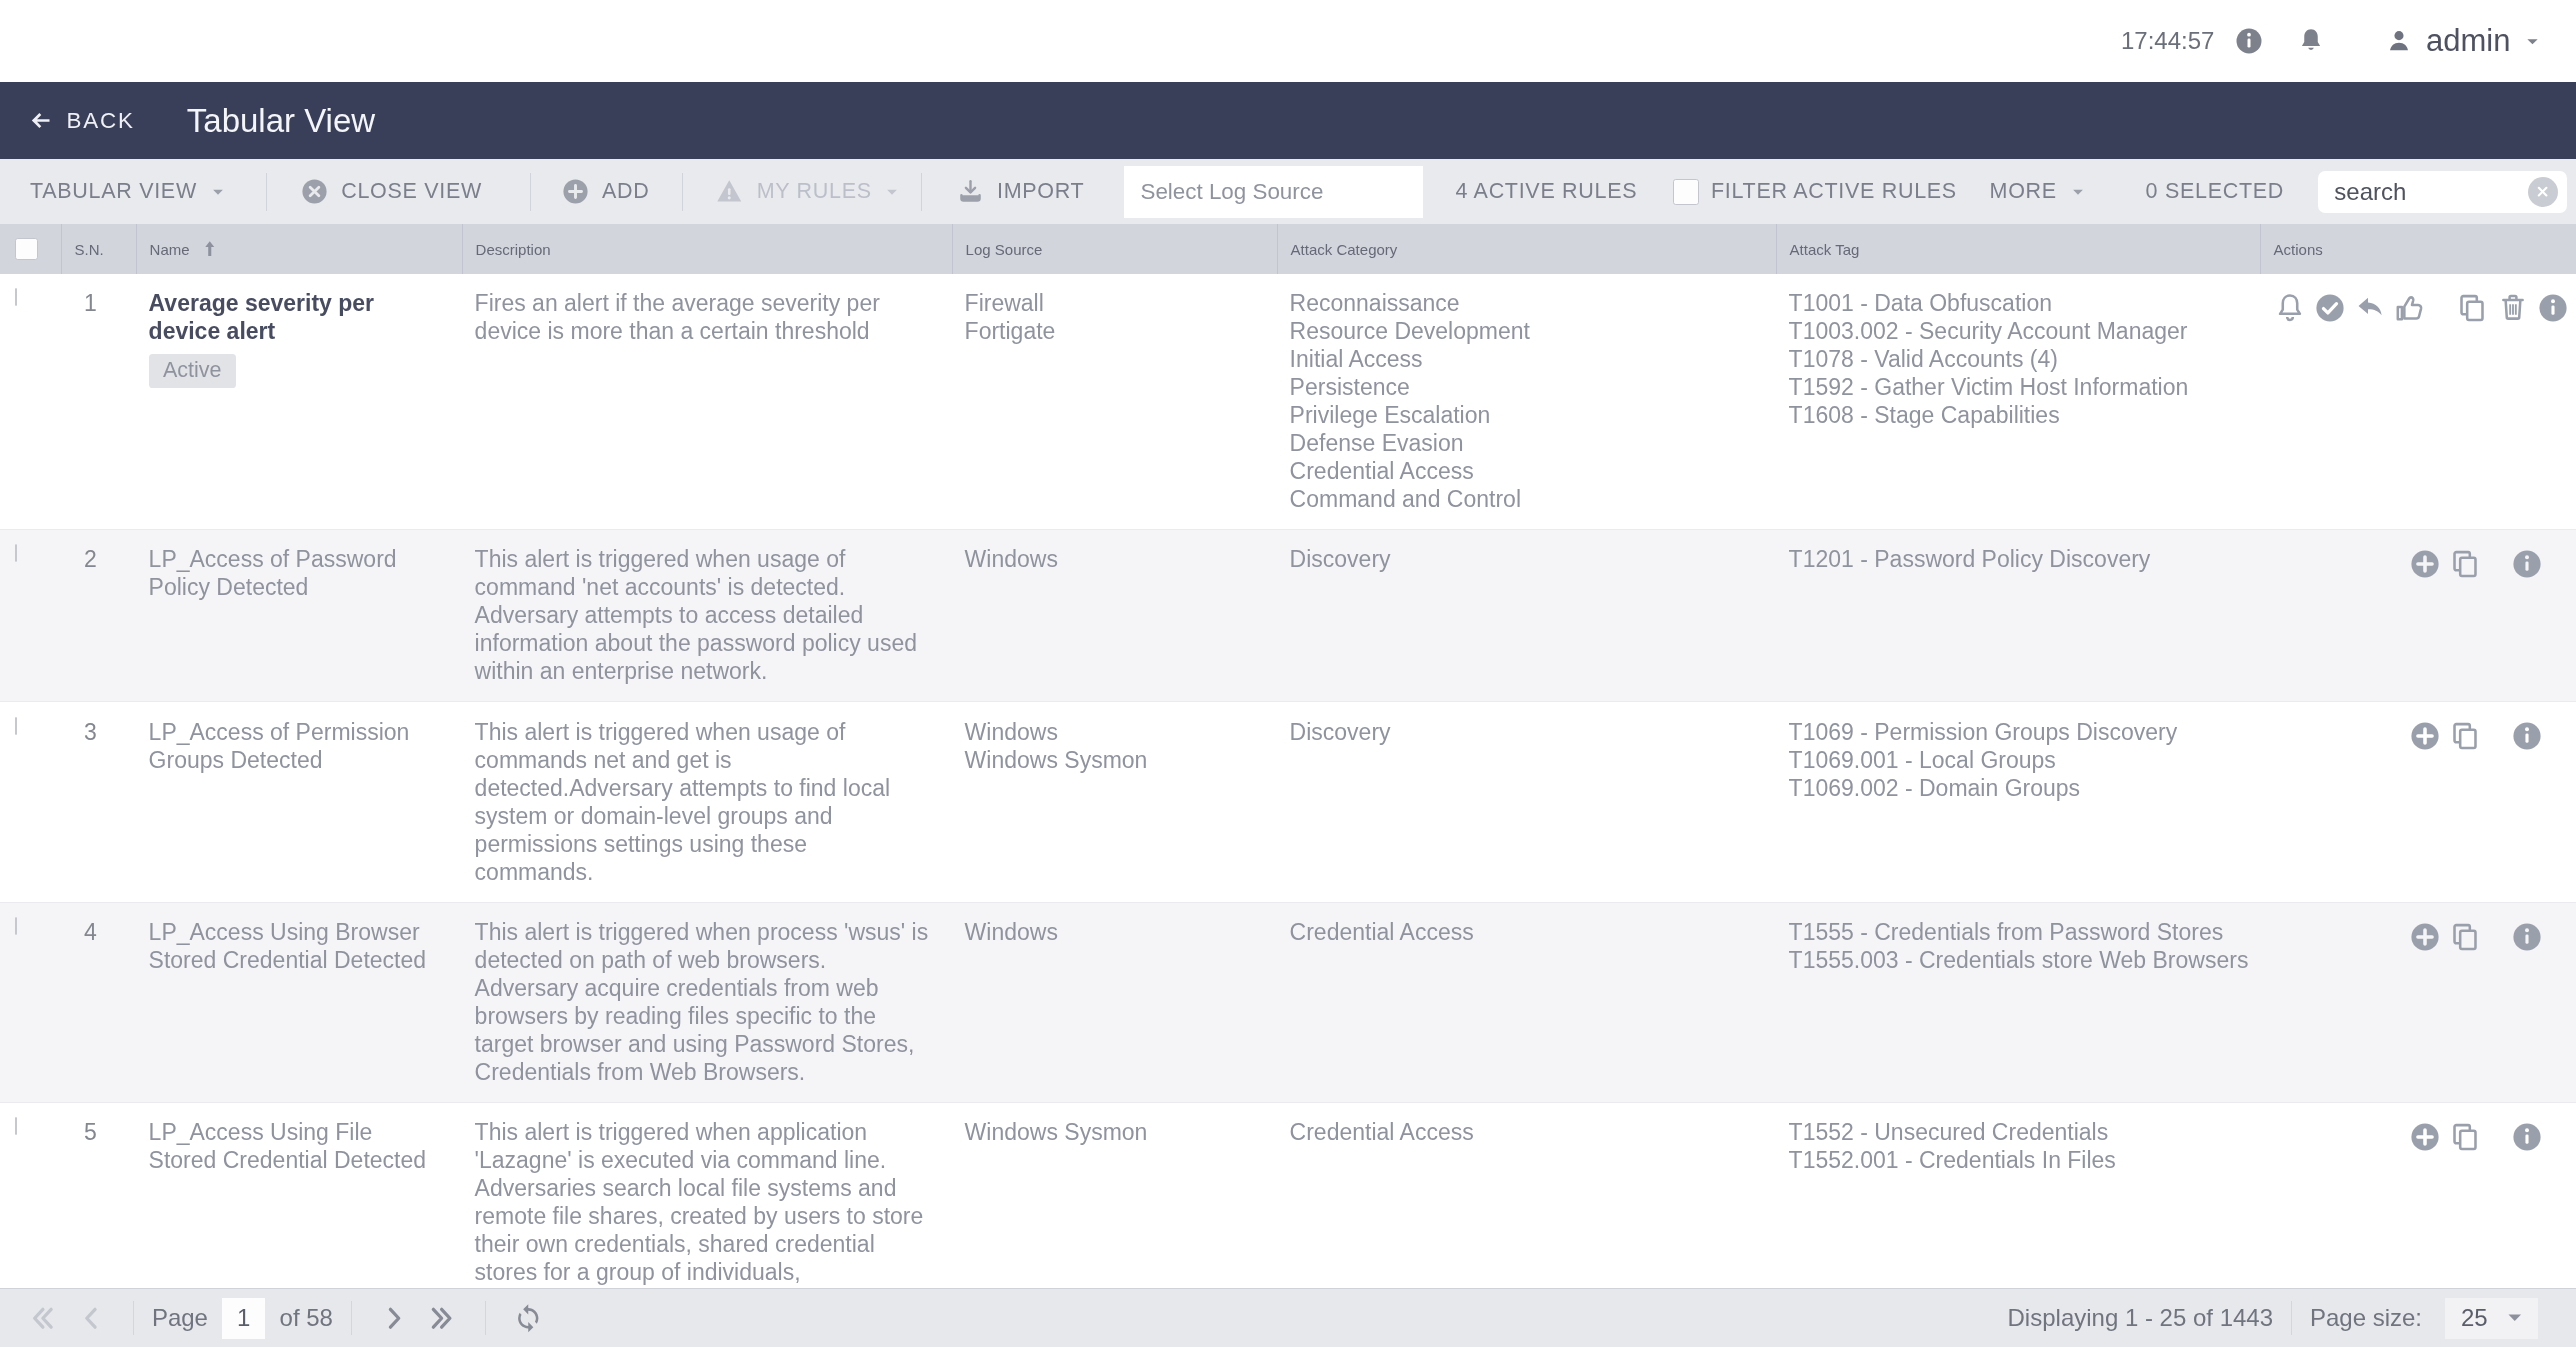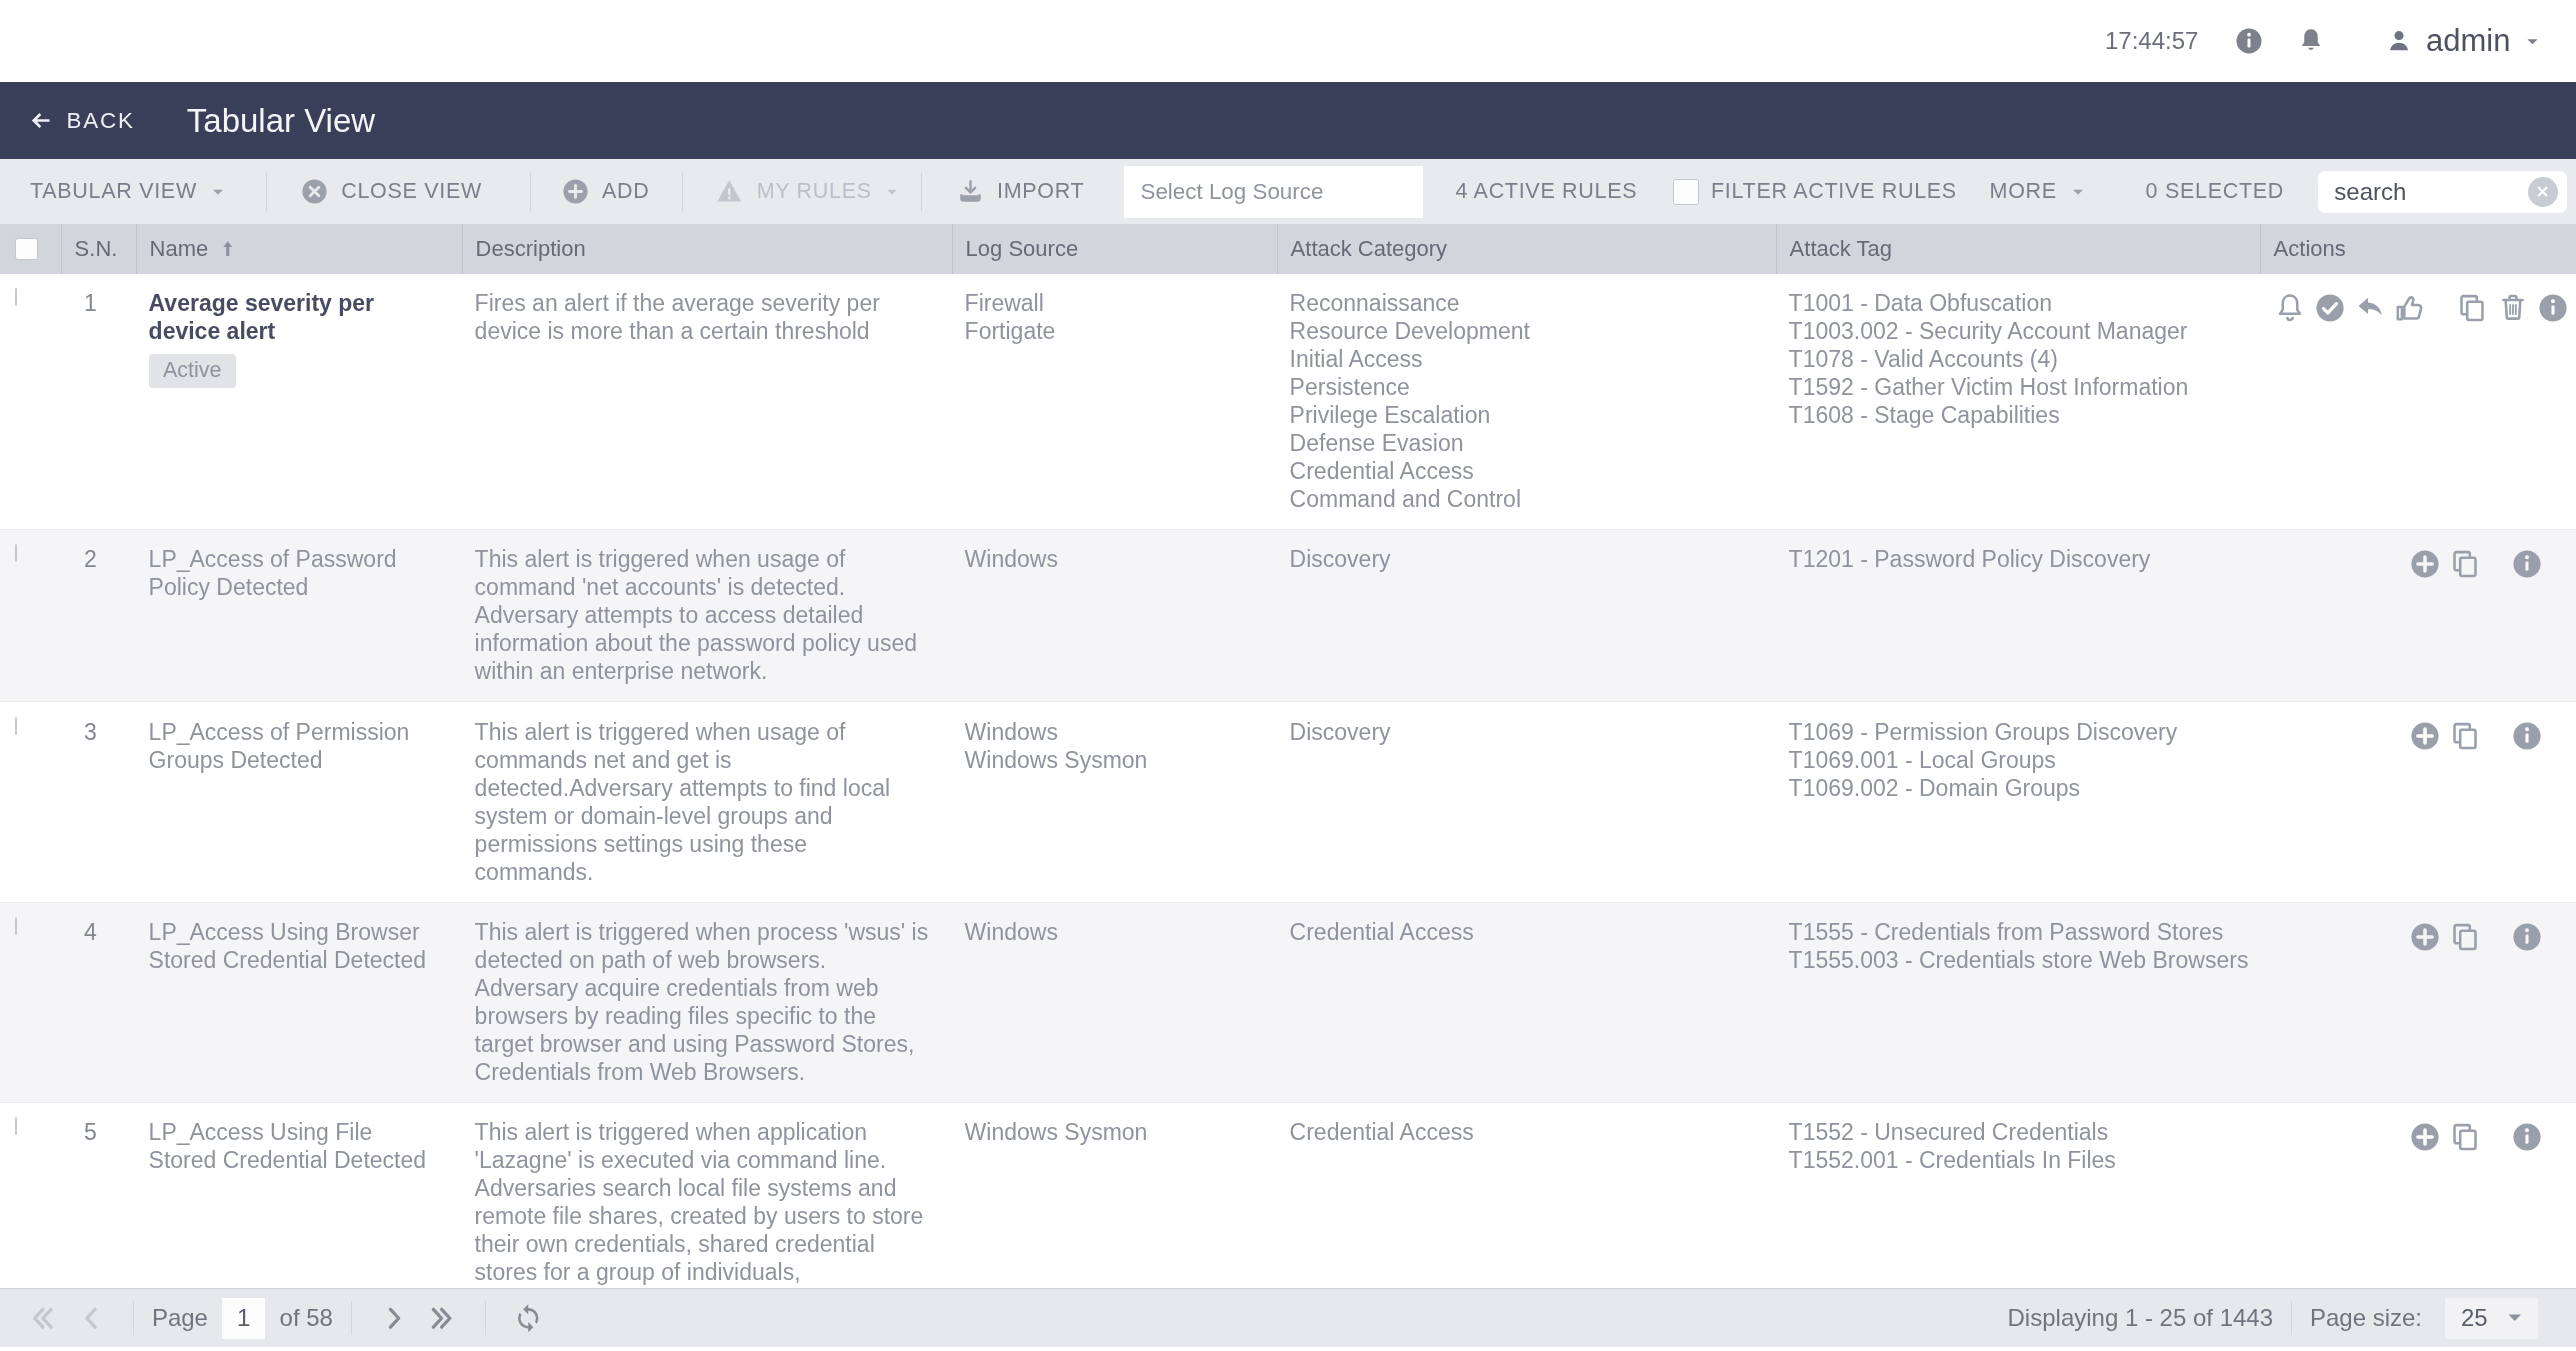--- a/index.html
+++ b/index.html
@@ -5,21 +5,21 @@
   * { box-sizing: border-box; }
   html,body { margin:0; padding:0; }
   body {
     width:2576px; height:1351px; overflow:hidden; position:relative;
     font-family:"Liberation Sans", sans-serif; background:#fff; color:#8f939e;
   }
   svg { display:block; }
 
   
   .topbar { height:82px; background:#fff; display:flex; align-items:center; justify-content:flex-end; padding-right:34px; }
-  .topbar .time { font-size:24px; color:#6b6f7a; margin-right:36px; }
+  .topbar .time { font-size:24px; color:#6b6f7a; margin-right:20px; }
   .topbar .tb-icon { color:#7d818c; margin-right:32px; cursor:pointer; }
   .topbar .user { display:flex; align-items:center; gap:12.6px; color:#4d5160; font-size:31px; margin-left:27px; cursor:pointer; }
   .topbar .user .caret { color:#7d818c; }
 
   
   .appbar { height:77px; background:#3a3f59; display:flex; align-items:center; padding:0 27px; }
   .appbar .back { display:flex; align-items:center; gap:12.6px; color:#eef0f5; font-size:22.4px; letter-spacing:1.8px; cursor:pointer; }
   .appbar .title { color:#f4f5f9; font-size:33px; margin-left:52px; font-weight:400; }
 
   
@@ -32,21 +32,21 @@
             font-family:"Liberation Sans",sans-serif; padding:0 16px; }
   .tinput::placeholder { color:#8f939e; }
   .lbl { letter-spacing:0.7px; white-space:nowrap; }
   .cb { width:26px; height:26px; background:#fdfdfe; border:0.9px solid #c3c6ce; border-radius:2.7px; }
   .searchbox { width:249px; height:42px; background:#fff; border-radius:7.2px; display:flex; align-items:center; padding:0 9px 0 14.3px; }
   .searchbox input { flex:1; border:none; outline:none; font-size:24px; color:#4f535e; background:transparent; font-family:"Liberation Sans",sans-serif; min-width:0; }
   .searchbox input::placeholder { color:#4f535e; }
   .clear-btn { width:30px; height:30px; border-radius:50%; background:#c9ccd3; color:#fff; display:flex; align-items:center; justify-content:center; cursor:pointer; flex:none; }
 
   
-  .thead { height:50px; background:#d3d5dd; display:flex; align-items:stretch; font-size:22px; color:#666a77; }
+  .thead { height:50px; background:#d3d5dd; display:flex; align-items:stretch; font-size:15px; color:#666a77; }
   .thead .hcell { display:flex; align-items:center; padding-left:12.6px; border-left:0.9px solid #c2c4cf; gap:9px; }
   .thead .hcell:first-child { border-left:none; }
   .c-cb  { width:61px;  flex:none; }
   .c-sn  { width:75px;  flex:none; }
   .c-name{ width:326px; flex:none; }
   .c-desc{ width:490px; flex:none; }
   .c-src { width:325px; flex:none; }
   .c-cat { width:499px; flex:none; }
   .c-tag { width:484px; flex:none; }
   .c-act { flex:1; }

